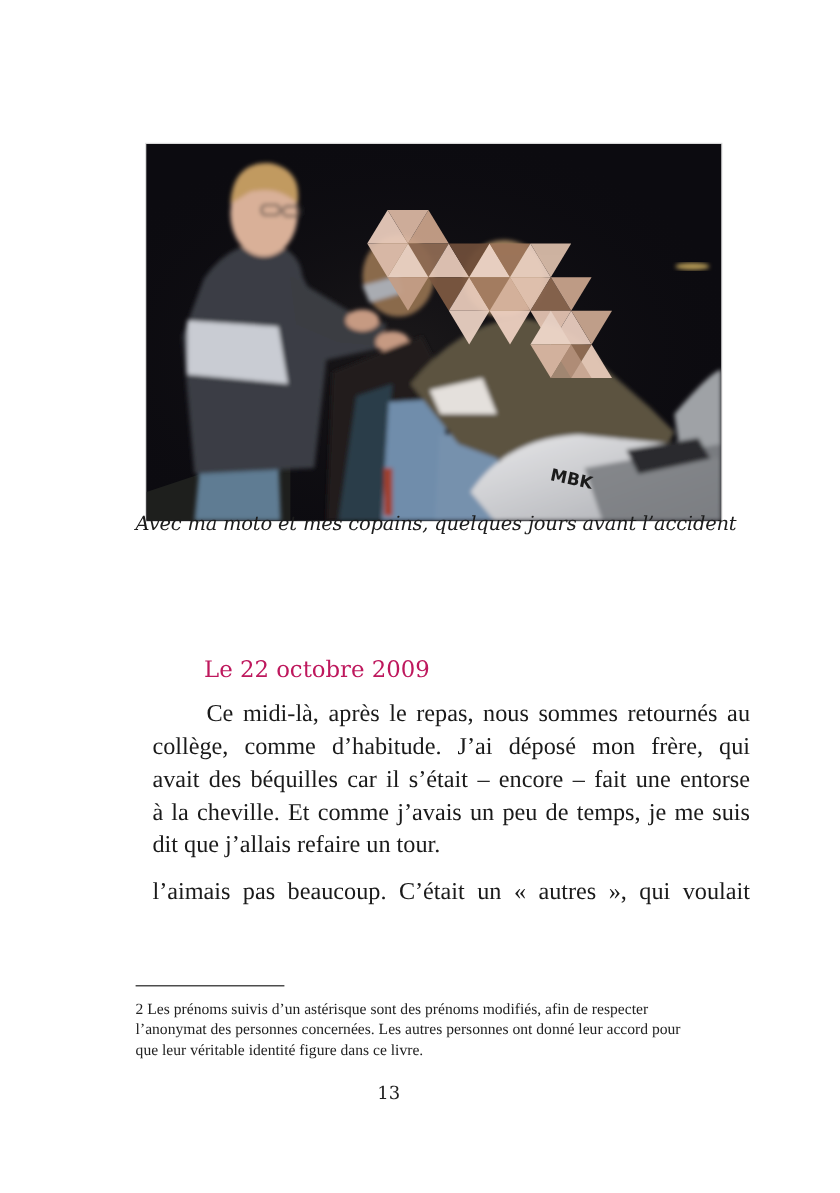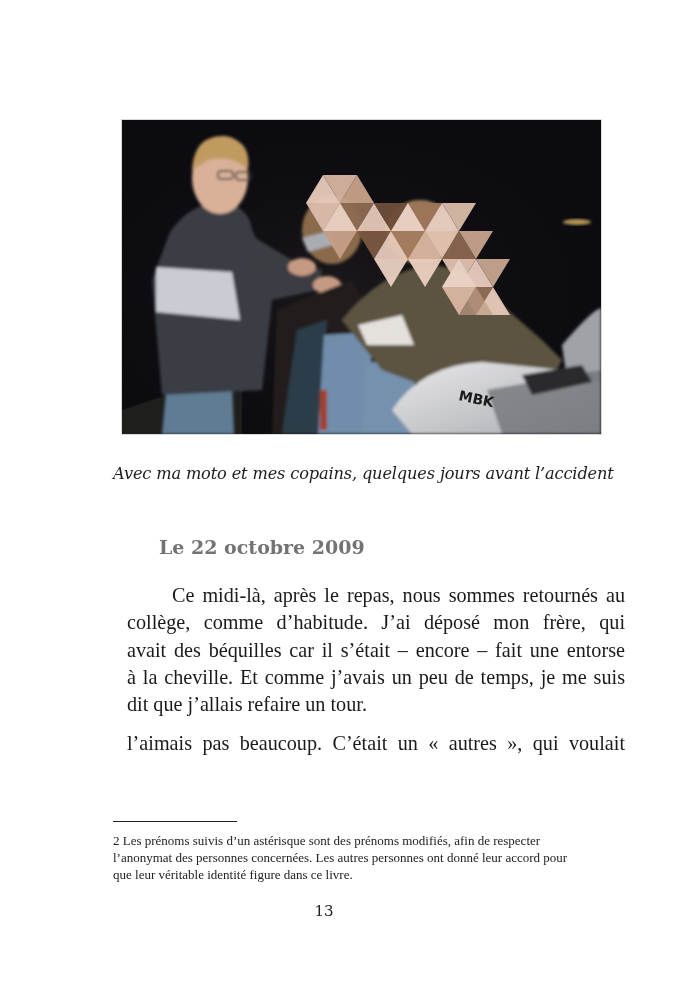--- a/index.html
+++ b/index.html
@@ -31,41 +31,41 @@
       background: #0c0b10;
       overflow: hidden;
       box-shadow: 0 0 0 1px #d9d9d9;
     }
     .photo svg { display: block; }
 
     
     .caption {
       position: absolute;
       left: 113px;
-      top: 464px;
+      top: 427px;
       width: 498px;
       text-align: center;
       font-family: "DejaVu Serif", "Liberation Serif", serif;
       font-style: italic;
       font-size: 16.2px;
       letter-spacing: -0.15px;
       color: #1c1c1c;
       white-space: nowrap;
     }
 
     
     .heading {
       position: absolute;
       left: 158px;
       top: 535px;
       font-family: "DejaVu Serif", "Liberation Serif", serif;
-      font-weight: bold;
+      font-weight: normal;
       font-size: 19px;
-      color: #737373;
-      margin: 1px;
+      color: #be185d;
+      margin: 12px;
       white-space: nowrap;
     }
 
     
     .body-text {
       position: absolute;
       left: 113px;
       width: 498px;
       font-family: "Liberation Serif", "DejaVu Serif", serif;
       font-size: 20.2px;

